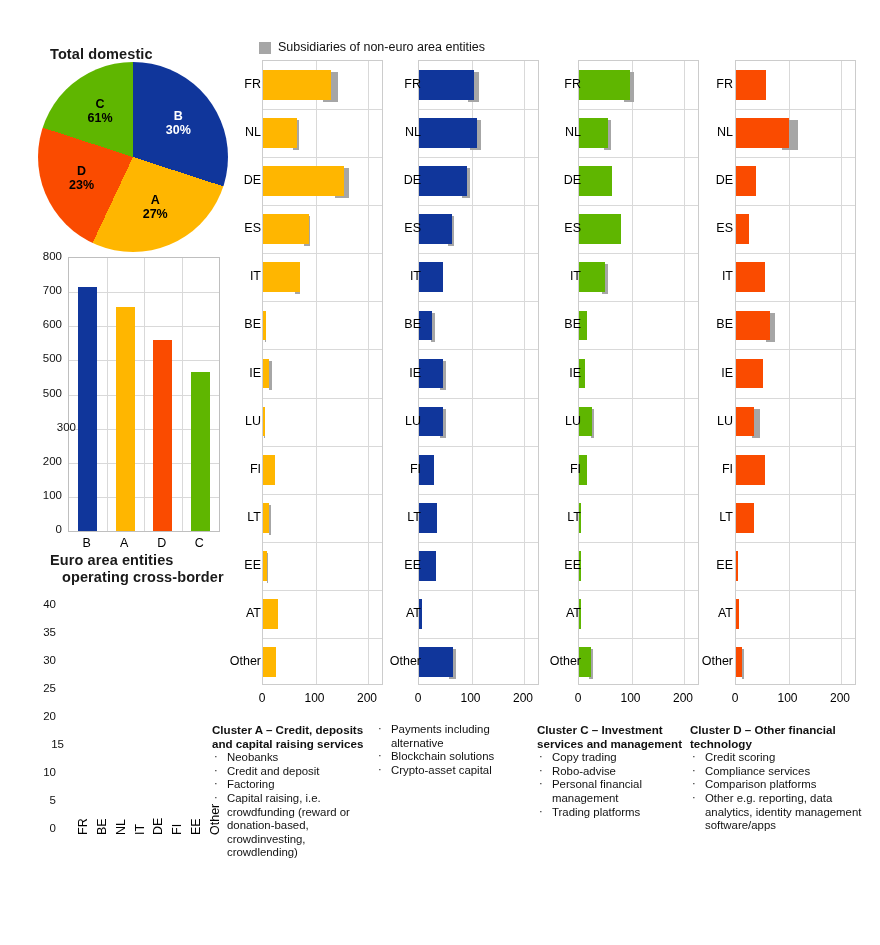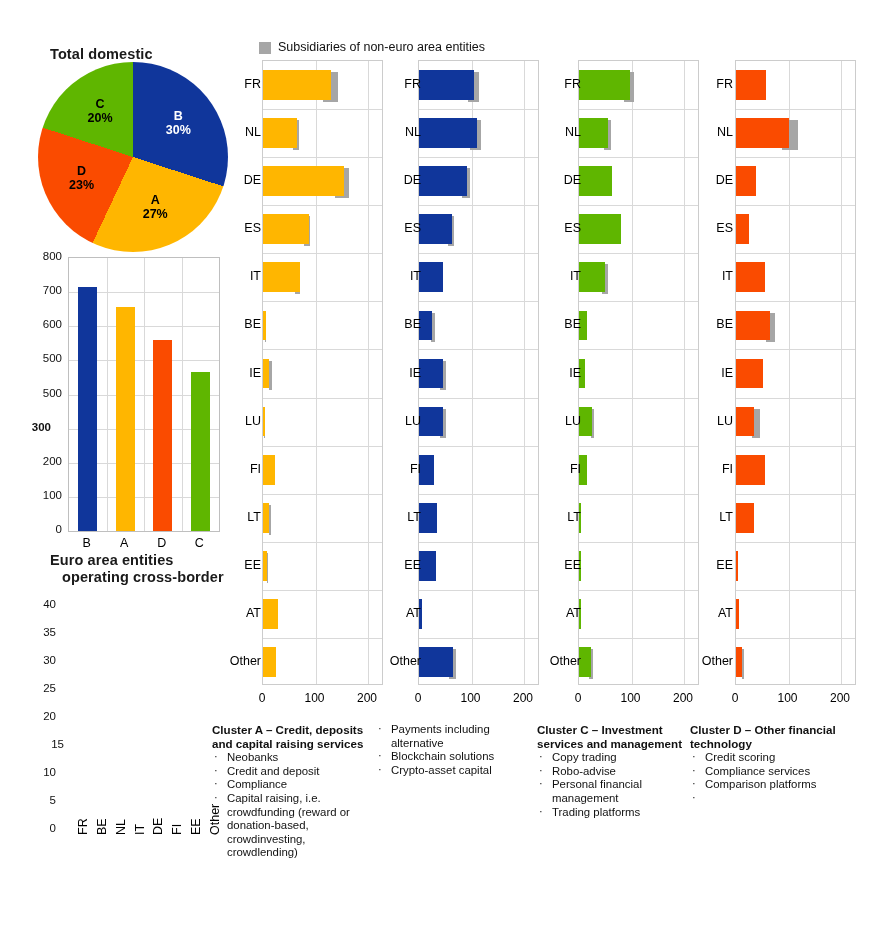--- a/index.html
+++ b/index.html
@@ -90,21 +90,21 @@
   <div class="abs" id="leg-swatch"></div>
   <div class="abs" id="leg-text">Subsidiaries of non-euro area entities</div>
 
   <div class="abs ttl" style="left:50px; top:46px;">Total domestic</div>
 
   <div class="abs" id="pie-wrap">
     <div id="pie" style="background: conic-gradient(rgb(16, 54, 155) 0deg, rgb(16, 54, 155) 108deg, rgb(255, 182, 0) 108deg, rgb(255, 182, 0) 205.2deg, rgb(250, 75, 0) 205.2deg, rgb(250, 75, 0) 288deg, rgb(95, 182, 0) 288deg, rgb(95, 182, 0) 360deg);">
         <div class="pie-lbl" style="left: 114.305px; top: 47.084px; width: 52px; color: rgb(255, 255, 255);"><span>B</span><br><span>30%</span></div>
         <div class="pie-lbl" style="left: 91.2403px; top: 131.394px; width: 52px; color: rgb(0, 0, 0);"><span>A</span><br><span>27%</span></div>
         <div class="pie-lbl" style="left: 17.6057px; top: 102.24px; width: 52px; color: rgb(0, 0, 0);"><span>D</span><br><span>23%</span></div>
-        <div class="pie-lbl" style="left: 36.084px; top: 34.695px; width: 52px; color: rgb(0, 0, 0);"><span>C</span><br><span>20%</span></div>
+        <div class="pie-lbl" style="left: 36.084px; top: 34.695px; width: 52px; color: rgb(0, 0, 0);"><span>C</span><br><span>61%</span></div>
       </div>
   </div>
 
   <div class="abs" id="vbar-chart-host" style="left:0;top:0;width:240px;height:560px;">
     <div class="abs" id="vbar-plot">
         <div class="gl" style="top: 238.875px;"></div>
         <div class="gl" style="top: 204.75px;"></div>
         <div class="gl" style="top: 170.625px;"></div>
         <div class="gl" style="top: 136.5px;"></div>
         <div class="gl" style="top: 102.375px;"></div>
@@ -114,21 +114,21 @@
         <div class="vbar" style="left: 46.875px; width: 18.75px; height: 224.201px; background: rgb(255, 182, 0);"></div>
         <div class="gv" style="left: 37.5px;"></div>
         <div class="vbar" style="left: 84.375px; width: 18.75px; height: 191.1px; background: rgb(250, 75, 0);"></div>
         <div class="gv" style="left: 75px;"></div>
         <div class="vbar" style="left: 121.875px; width: 18.75px; height: 158.681px; background: rgb(95, 182, 0);"></div>
         <div class="gv" style="left: 112.5px;"></div>
       </div>
   <div class="vtick axlbl" style="left: 18px; top: 523px;">0</div>
       <div class="vtick axlbl" style="left: 18px; top: 488.875px;">100</div>
       <div class="vtick axlbl" style="left: 18px; top: 454.75px;">200</div>
-      <div class="vtick axlbl" style="left: 7px; top: 420.625px; font-weight: bold;">300</div>
+      <div class="vtick axlbl" style="left: 32px; top: 420.625px;">300</div>
       <div class="vtick axlbl" style="left: 18px; top: 386.5px;">500</div>
       <div class="vtick axlbl" style="left: 18px; top: 352.375px;">500</div>
       <div class="vtick axlbl" style="left: 18px; top: 318.25px;">600</div>
       <div class="vtick axlbl" style="left: 18px; top: 284.125px;">700</div>
       <div class="vtick axlbl" style="left: 18px; top: 250px;">800</div>
       <div class="vcat" style="left: 68px; top: 536px; width: 37.5px;">B</div>
       <div class="vcat" style="left: 105.5px; top: 536px; width: 37.5px;">A</div>
       <div class="vcat" style="left: 143px; top: 536px; width: 37.5px;">D</div>
       <div class="vcat" style="left: 180.5px; top: 536px; width: 37.5px;">C</div>
     </div>
@@ -374,21 +374,21 @@
       <div class="hxtick" style="left: 767.5px; top: 691px;">100</div>
       <div class="hxtick" style="left: 820px; top: 691px;">200</div>
     </div>
 
   <div id="cdescs">
       <div class="cdesc" style="left: 212px; width: 158px;">
         <h4>Cluster A – Credit, deposits and capital raising services</h4>
         <ul>
           <li><span class="bul">·</span><span>Neobanks</span></li>
           <li><span class="bul">·</span><span>Credit and deposit</span></li>
-          <li><span class="bul">·</span><span>Compliance</span></li>
+          <li><span class="bul">·</span><span>Factoring</span></li>
           <li><span class="bul">·</span><span>Capital raising, i.e. crowdfunding (reward or donation-based, crowdinvesting, crowdlending)</span></li>
         </ul>
       </div>
       <div class="cdesc" style="left: 376px; width: 150px;">
         <ul>
           <li><span class="bul">·</span><span>Payments including alternative</span></li>
           <li><span class="bul">·</span><span>Blockchain solutions</span></li>
           <li><span class="bul">·</span><span>Crypto-asset capital</span></li>
         </ul>
       </div>
@@ -400,18 +400,18 @@
           <li><span class="bul">·</span><span>Personal financial management</span></li>
           <li><span class="bul">·</span><span>Trading platforms</span></li>
         </ul>
       </div>
       <div class="cdesc" style="left: 690px; width: 172px;">
         <h4>Cluster D – Other financial technology</h4>
         <ul>
           <li><span class="bul">·</span><span>Credit scoring</span></li>
           <li><span class="bul">·</span><span>Compliance services</span></li>
           <li><span class="bul">·</span><span>Comparison platforms</span></li>
-          <li><span class="bul">·</span></li>
+          <li><span class="bul">·</span><span>Other e.g. reporting, data analytics, identity management software/apps</span></li>
         </ul>
       </div>
     </div>
 
 </div>
 
 </body></html>

